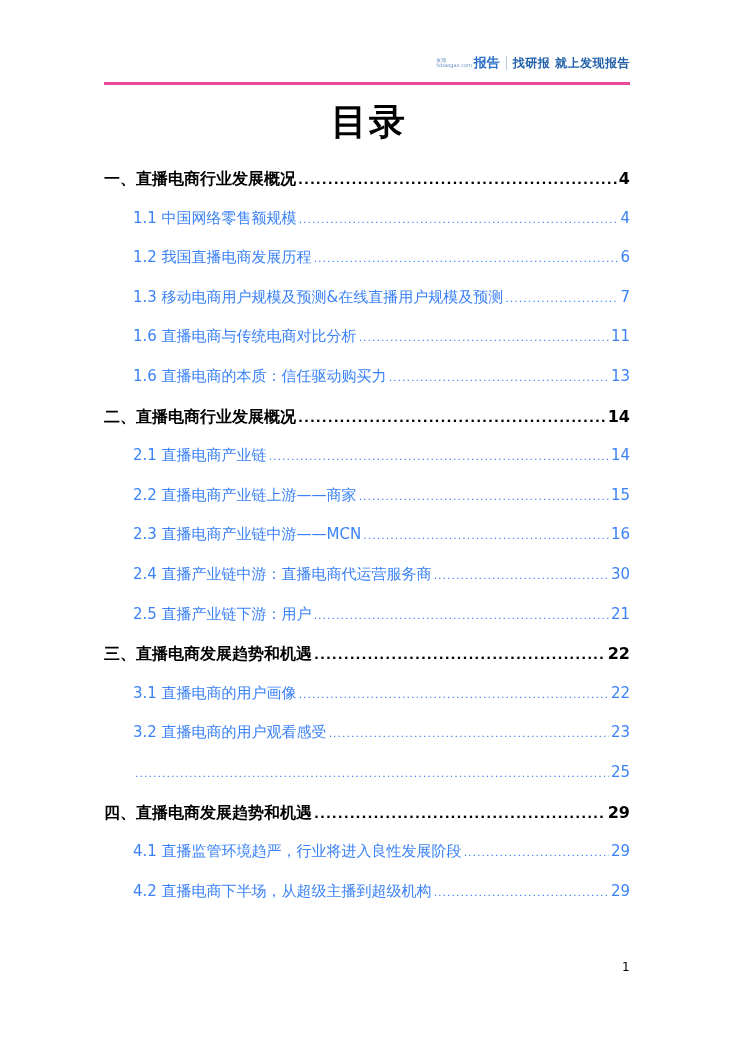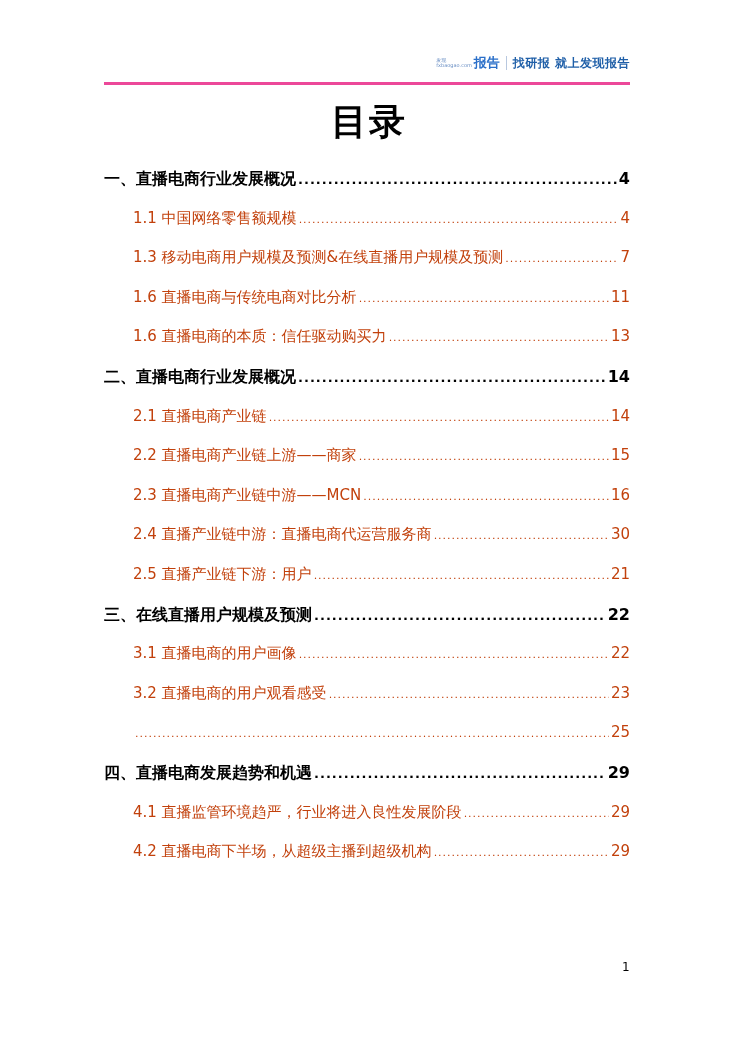--- a/index.html
+++ b/index.html
@@ -16,21 +16,21 @@
     .logo-slogan { font-size: 12px; color: #1f5fa8; letter-spacing: 0.5px; }
     .title { position: absolute; top: 98px; left: 0; width: 738px; text-align: center;
       font-size: 36px; font-weight: bold; letter-spacing: 2px; }
     .toc { position: absolute; top: 159px; left: 104px; width: 526px; }
     .row { display: flex; align-items: baseline; height: 39.6px; line-height: 39.6px; white-space: nowrap; }
     .row .label { flex: 0 0 auto; }
     .row .dots { flex: 1 1 auto; overflow: hidden; margin: 0 2px; letter-spacing: 1px; }
     .row .dots::before { content: "................................................................................................................................................................................................................"; }
     .row .page { flex: 0 0 auto; }
     .row.h1 { font-size: 16px; font-weight: bold; }
-    .row.h2 { font-size: 15px; padding-left: 29px; color: #c2410c; }
+    .row.h2 { font-size: 15px; padding-left: 29px; color: #3b82f6; }
     .row.h2 .dots { font-size: 11px; }
     .row.h1 .dots { font-size: 13px; }
     .pagenum { position: absolute; top: 960px; left: 622px; font-size: 12px; }
   </style>
 </head>
 <body>
 
 <div class="header">
   <div class="logo">
     <div class="logo-mark">
@@ -48,20 +48,25 @@
 <div class="toc">
   <div class="row h1">
       <span class="label">一、直播电商行业发展概况</span>
       <span class="dots"></span>
       <span class="page">4</span>
     </div>
   <div class="row h2">
       <span class="label">1.1  中国网络零售额规模</span>
       <span class="dots"></span>
       <span class="page">4</span>
+    </div>
+  <div class="row h2">
+      <span class="label">1.2  我国直播电商发展历程</span>
+      <span class="dots"></span>
+      <span class="page">6</span>
     </div>
   <div class="row h2">
       <span class="label">1.3  移动电商用户规模及预测&amp;在线直播用户规模及预测</span>
       <span class="dots"></span>
       <span class="page">7</span>
     </div>
   <div class="row h2">
       <span class="label">1.6  直播电商与传统电商对比分析</span>
       <span class="dots"></span>
       <span class="page">11</span>
@@ -95,21 +100,21 @@
       <span class="label">2.4  直播产业链中游：直播电商代运营服务商</span>
       <span class="dots"></span>
       <span class="page">30</span>
     </div>
   <div class="row h2">
       <span class="label">2.5  直播产业链下游：用户</span>
       <span class="dots"></span>
       <span class="page">21</span>
     </div>
   <div class="row h1">
-      <span class="label">三、在线直播用户规模及预测</span>
+      <span class="label">三、直播电商发展趋势和机遇</span>
       <span class="dots"></span>
       <span class="page">22</span>
     </div>
   <div class="row h2">
       <span class="label">3.1  直播电商的用户画像</span>
       <span class="dots"></span>
       <span class="page">22</span>
     </div>
   <div class="row h2">
       <span class="label">3.2 直播电商的用户观看感受</span>

